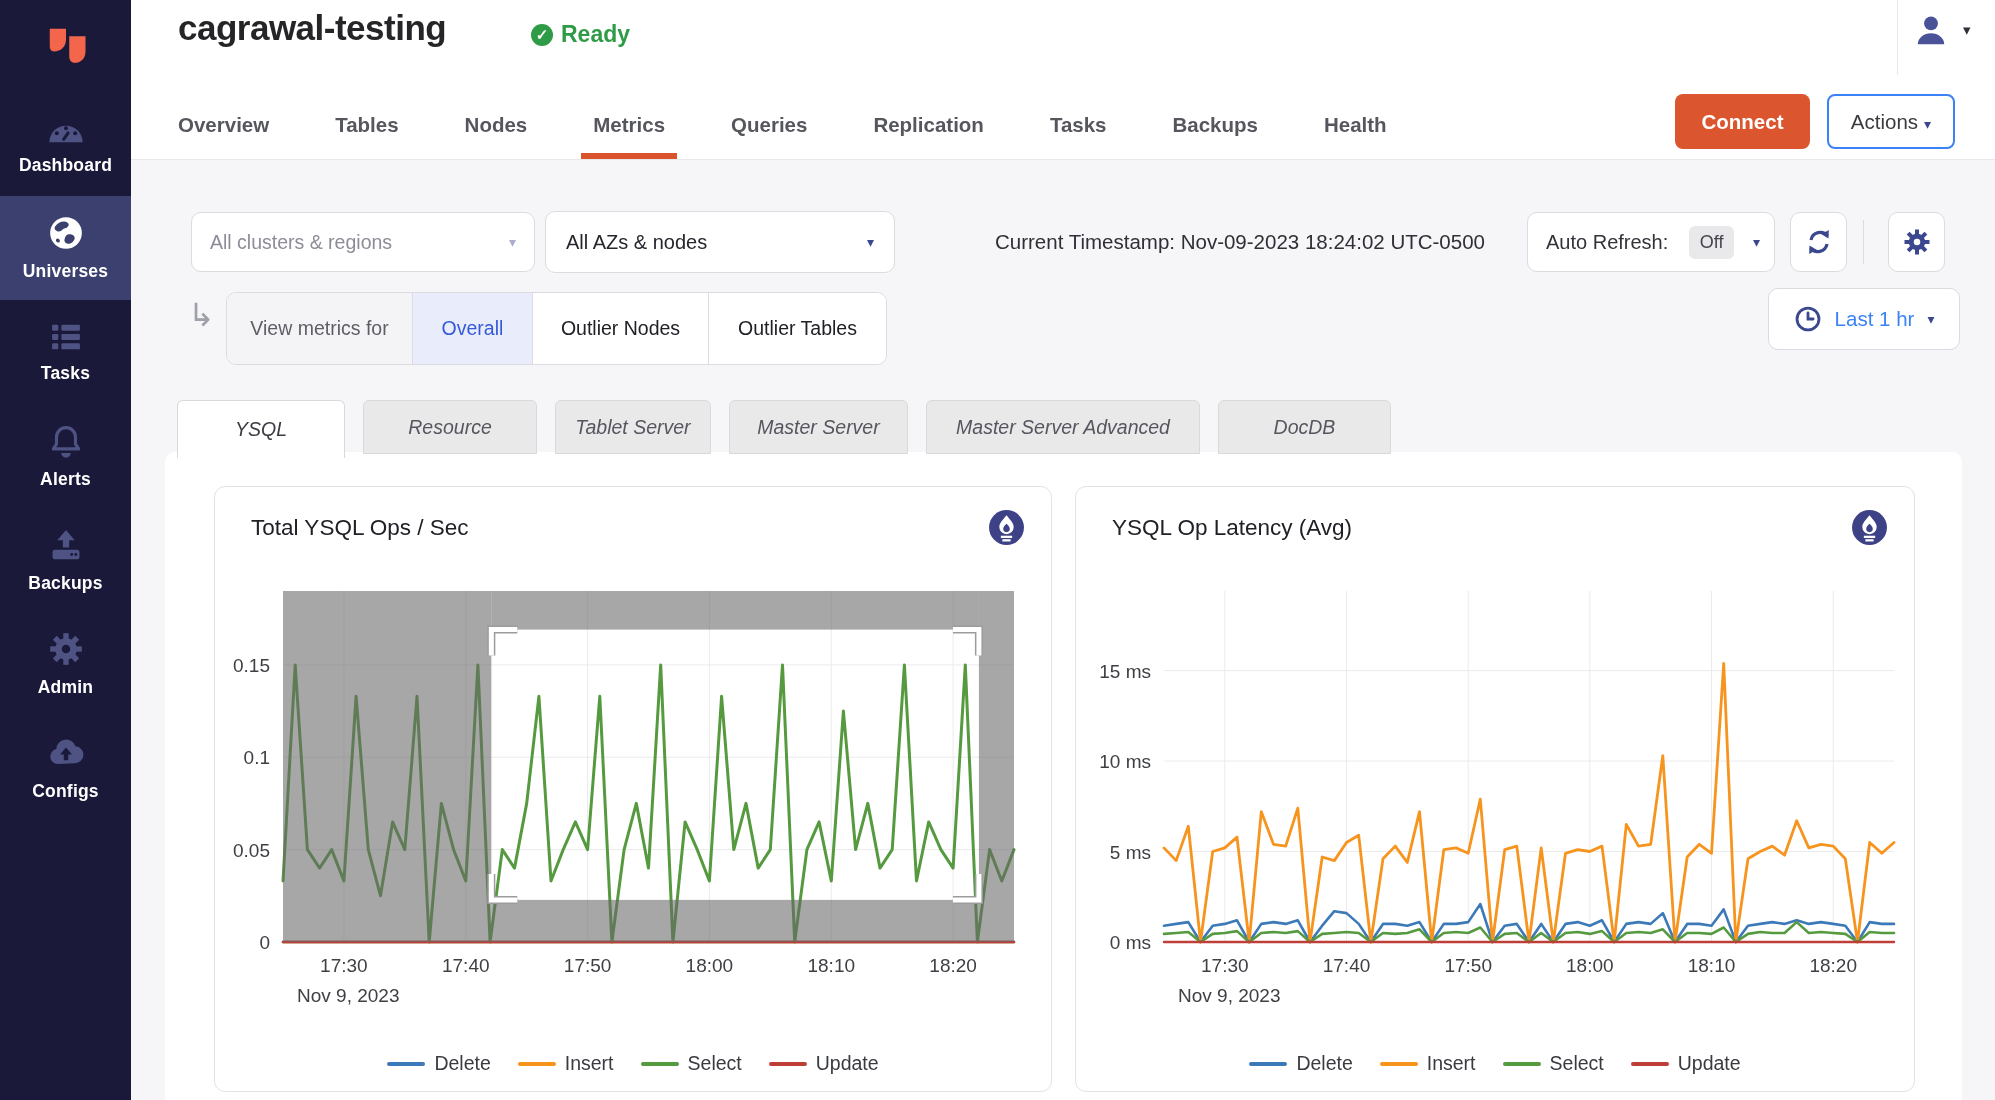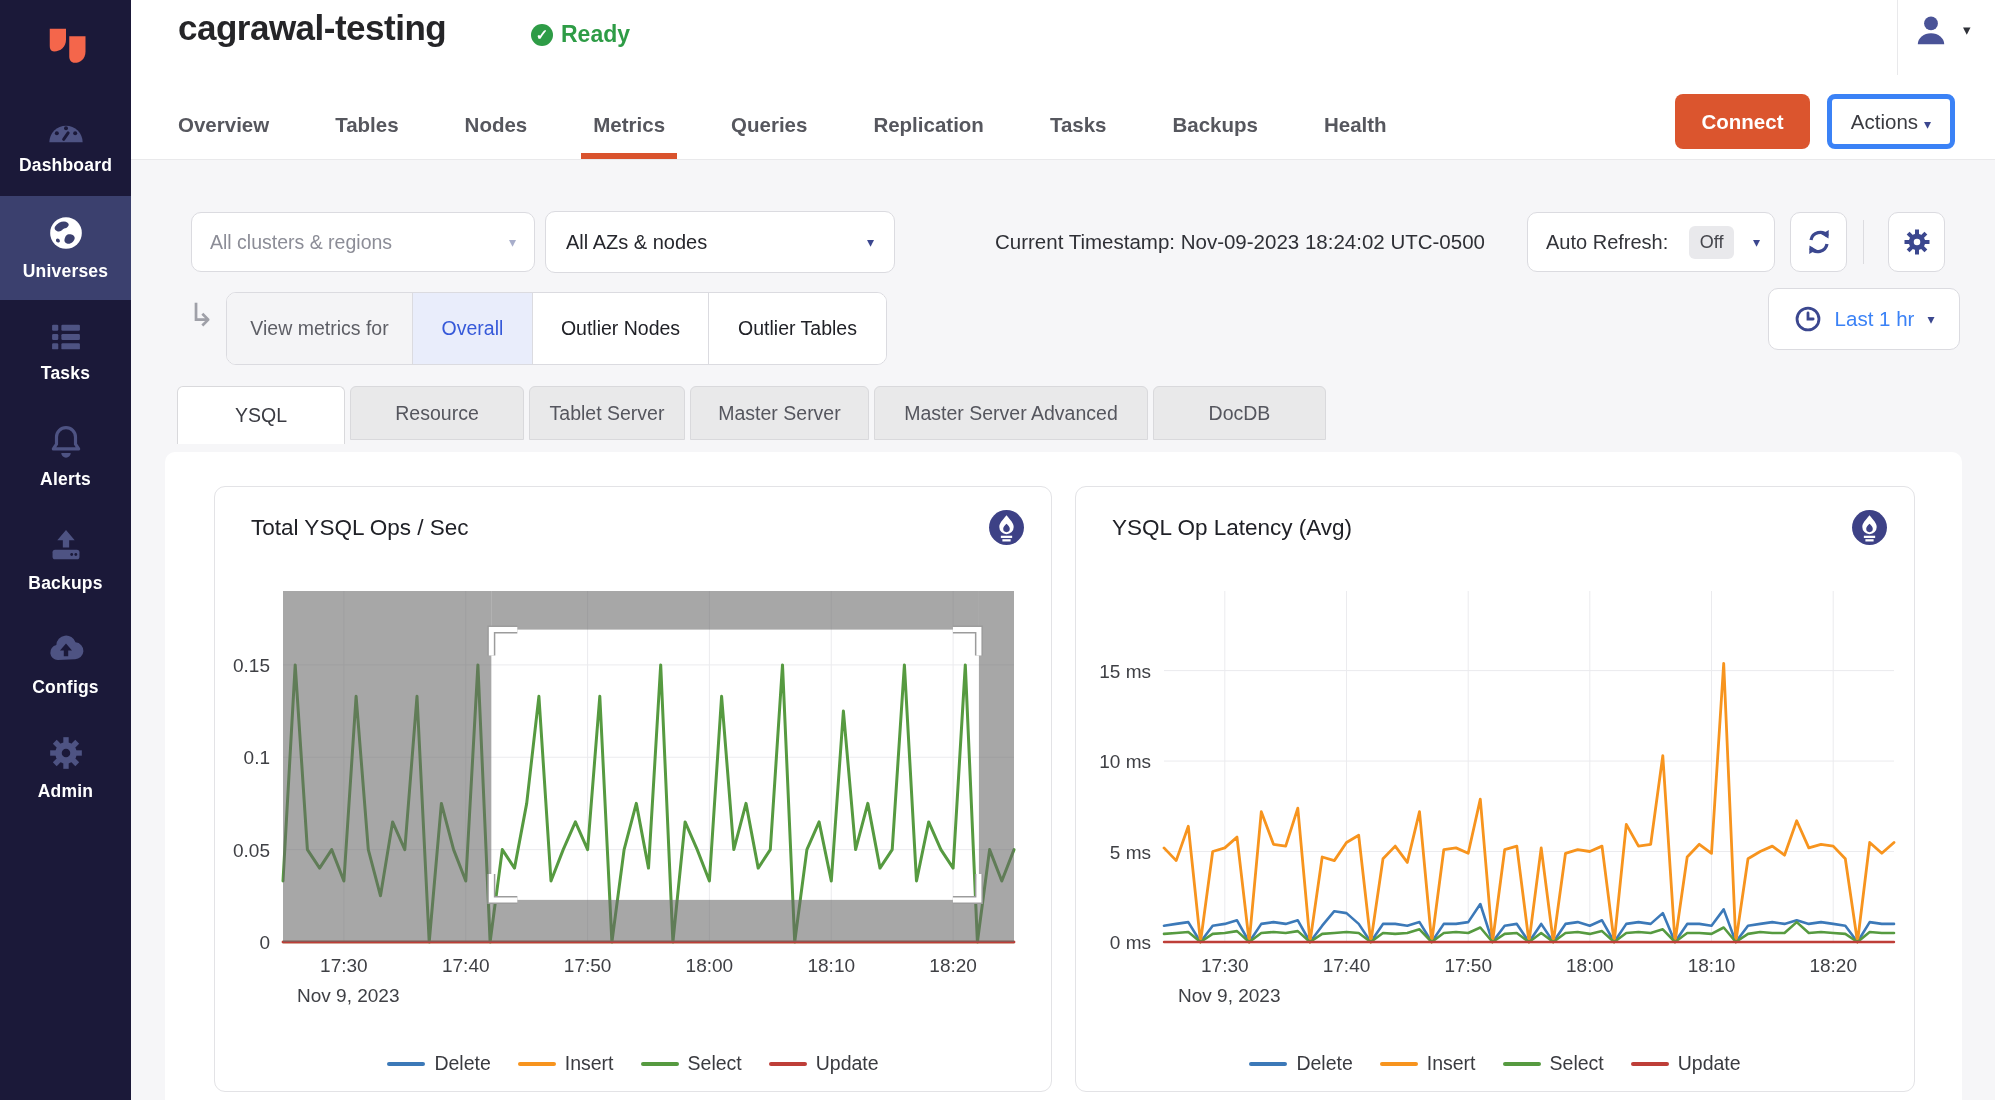--- a/index.html
+++ b/index.html
@@ -20,21 +20,21 @@
   #ready-badge { position:absolute; left:400px; top:21px; display:flex; align-items:center; gap:8px; }
   #ready-badge .chk { width:22px; height:22px; border-radius:50%; background:#2E9C46; color:#fff; font-size:15px; font-weight:700; display:flex; align-items:center; justify-content:center; }
   #ready-badge .txt { color:#2E9C46; font-size:23px; font-weight:700; }
   #hdr-divider { position:absolute; left:1766px; top:0; width:1px; height:75px; background:#E9E9EB; }
   #avatar { position:absolute; left:1782px; top:12px; display:flex; align-items:center; gap:14px; cursor:pointer; }
   #avatar .caret { color:#2F3138; font-size:15px; }
   #top-tabs { position:absolute; left:47px; bottom:0; display:flex; gap:66px; }
   .top-tab { font-size:20.5px; color:#56575E; padding:18px 0 22px 0; position:relative; cursor:pointer;font-weight:bold; }
   .top-tab.active::after { content:""; position:absolute; left:-12px; right:-12px; bottom:0; height:6px; background:#D9532D; }
   #connect-btn { position:absolute; right:185px; top:94px; width:135px; height:55px; background:#DB552E; border:none; border-radius:8px; color:#fff; font-size:20.5px; font-weight:700; cursor:pointer; font-family:inherit; }
-  #actions-btn { position:absolute; right:40px; top:94px; width:128px; height:55px; background:#fff; border:5px solid #3b82f6; border-radius:8px; color:#3A3B40; font-size:20.5px; cursor:pointer; font-family:inherit; }
+  #actions-btn { position:absolute; right:40px; top:94px; width:128px; height:55px; background:#fff; border:2px solid #3b82f6; border-radius:8px; color:#3A3B40; font-size:20.5px; cursor:pointer; font-family:inherit; }
   #actions-btn .caret { color:#3B478F; font-size:14px; margin-left:6px; }
 
   
   .white-box { background:#fff; border:1px solid #DBDBE0; border-radius:10px; display:flex; align-items:center; cursor:pointer; }
   #dd-clusters { left:191px; top:212px; width:344px; height:60px; padding:0 18px; justify-content:space-between; }
   #dd-clusters .val { color:#8C8D97; font-size:19.5px;text-align:center; }
   #dd-clusters .caret { color:#A8AECB; font-size:14px; }
   #dd-az { left:545px; top:211px; width:350px; height:62px; padding:0 20px; justify-content:space-between; }
   #dd-az .val { color:#26272D; font-size:20px; }
   .caret-ind { color:#3B478F; font-size:14px; }
@@ -51,21 +51,21 @@
   .seg { display:flex; align-items:center; justify-content:center; font-size:19.5px; border-right:1px solid #DBDBE0; cursor:default; }
   .seg:last-child { border-right:none; }
   .seg-label { width:186px; background:#F4F4F6; color:#5E5F66; }
   .seg-opt { cursor:pointer; color:#202127; background:#fff; }
   .seg-opt.sel { background:#E9EDFB; color:#3659D9; }
   #seg-overall { width:120px; } #seg-nodes { width:176px; } #seg-tables { width:177px; }
   #time-range { left:1768px; top:288px; width:192px; height:62px; justify-content:center; gap:13px; }
   #time-range .val { font-size:20.5px; color:#3b82f6; }
 
   
-  #metric-tabs { position:absolute; left:177px; top:386px; display:flex; gap:5px; z-index:6; }
+  #metric-tabs { position:absolute; left:177px; top:400px; display:flex; gap:18px; z-index:6;font-style:italic; }
   .mtab { height:54px; display:flex; align-items:center; justify-content:center; background:#E9E9EA; border:1px solid #D9D9DC; border-radius:6px 6px 0 0; font-size:19.5px; color:#55565E; cursor:pointer; }
   .mtab.active { background:#fff; border-bottom:none; height:58px; color:#3A3B42; z-index:7; }
   #panel { position:absolute; left:165px; top:452px; width:1797px; height:648px; background:#fff; border-radius:10px 10px 0 0; z-index:5; }
 
   .chart-card { position:absolute; top:34px; height:606px; background:#fff; border:1px solid #E3E3E6; border-radius:11px; }
   #card-0 { left:49px;  width:838px; }
   #card-1 { left:910px; width:840px; }
   .chart-title { position:absolute; left:36px; top:28px; font-size:22.5px; font-weight:500; color:#202127; }
   .prom-icon { position:absolute; right:26px; top:22px; cursor:pointer; }
   .chart-svg { position:absolute; left:0; top:0; }
@@ -131,43 +131,43 @@
     <svg width="38" height="38" viewBox="0 0 24 24" fill="currentColor">
       <polygon points="12,2.5 17.5,9 14,9 14,13.5 10,13.5 10,9 6.5,9"></polygon>
       <rect x="3.5" y="15" width="17" height="6" rx="1.6"></rect>
       <circle cx="15.6" cy="18" r="0.9" fill="#1B1939"></circle>
         <circle cx="18.2" cy="18" r="0.9" fill="#1B1939"></circle>
     </svg>
     <span class="lbl">Backups</span>
   </div>
 
   <div class="side-item">
-    <svg width="40" height="38" viewBox="0 0 24 24">
-      <path d="M6.8 19 a4.8 4.8 0 0 1 -0.9 -9.5 A6.2 6.2 0 0 1 18 7.8 a4.3 4.3 0 0 1 -0.6 10.6 z" fill="currentColor"></path>
-      <polygon points="12,8.5 15.8,13 13.4,13 13.4,16.5 10.6,16.5 10.6,13 8.2,13" fill="#1B1939"></polygon>
-    </svg>
-    <span class="lbl">Configs</span>
-  </div>
-
-  <div class="side-item">
     <svg width="38" height="38" viewBox="0 0 24 24">
       <g stroke="currentColor" stroke-width="3.4">
         <line x1="12" y1="12" x2="22" y2="12"></line>
           <line x1="12" y1="12" x2="19.1" y2="19.1"></line>
         <line x1="12" y1="12" x2="12" y2="22"></line>
           <line x1="12" y1="12" x2="4.9" y2="19.1"></line>
         <line x1="12" y1="12" x2="2" y2="12"></line>
           <line x1="12" y1="12" x2="4.9" y2="4.9"></line>
         <line x1="12" y1="12" x2="12" y2="2"></line>
           <line x1="12" y1="12" x2="19.1" y2="4.9"></line>
       </g>
       <circle cx="12" cy="12" r="6.8" fill="currentColor"></circle>
       <circle cx="12" cy="12" r="2.7" fill="#1B1939"></circle>
     </svg>
     <span class="lbl">Admin</span>
+  </div>
+
+  <div class="side-item">
+    <svg width="40" height="38" viewBox="0 0 24 24">
+      <path d="M6.8 19 a4.8 4.8 0 0 1 -0.9 -9.5 A6.2 6.2 0 0 1 18 7.8 a4.3 4.3 0 0 1 -0.6 10.6 z" fill="currentColor"></path>
+      <polygon points="12,8.5 15.8,13 13.4,13 13.4,16.5 10.6,16.5 10.6,13 8.2,13" fill="#1B1939"></polygon>
+    </svg>
+    <span class="lbl">Configs</span>
   </div>
 </nav>
 
 <header id="header">
   <h1 id="uni-title">cagrawal-testing</h1>
   <div id="ready-badge">
     <span class="chk">✓</span>
     <span class="txt">Ready</span>
   </div>
 

